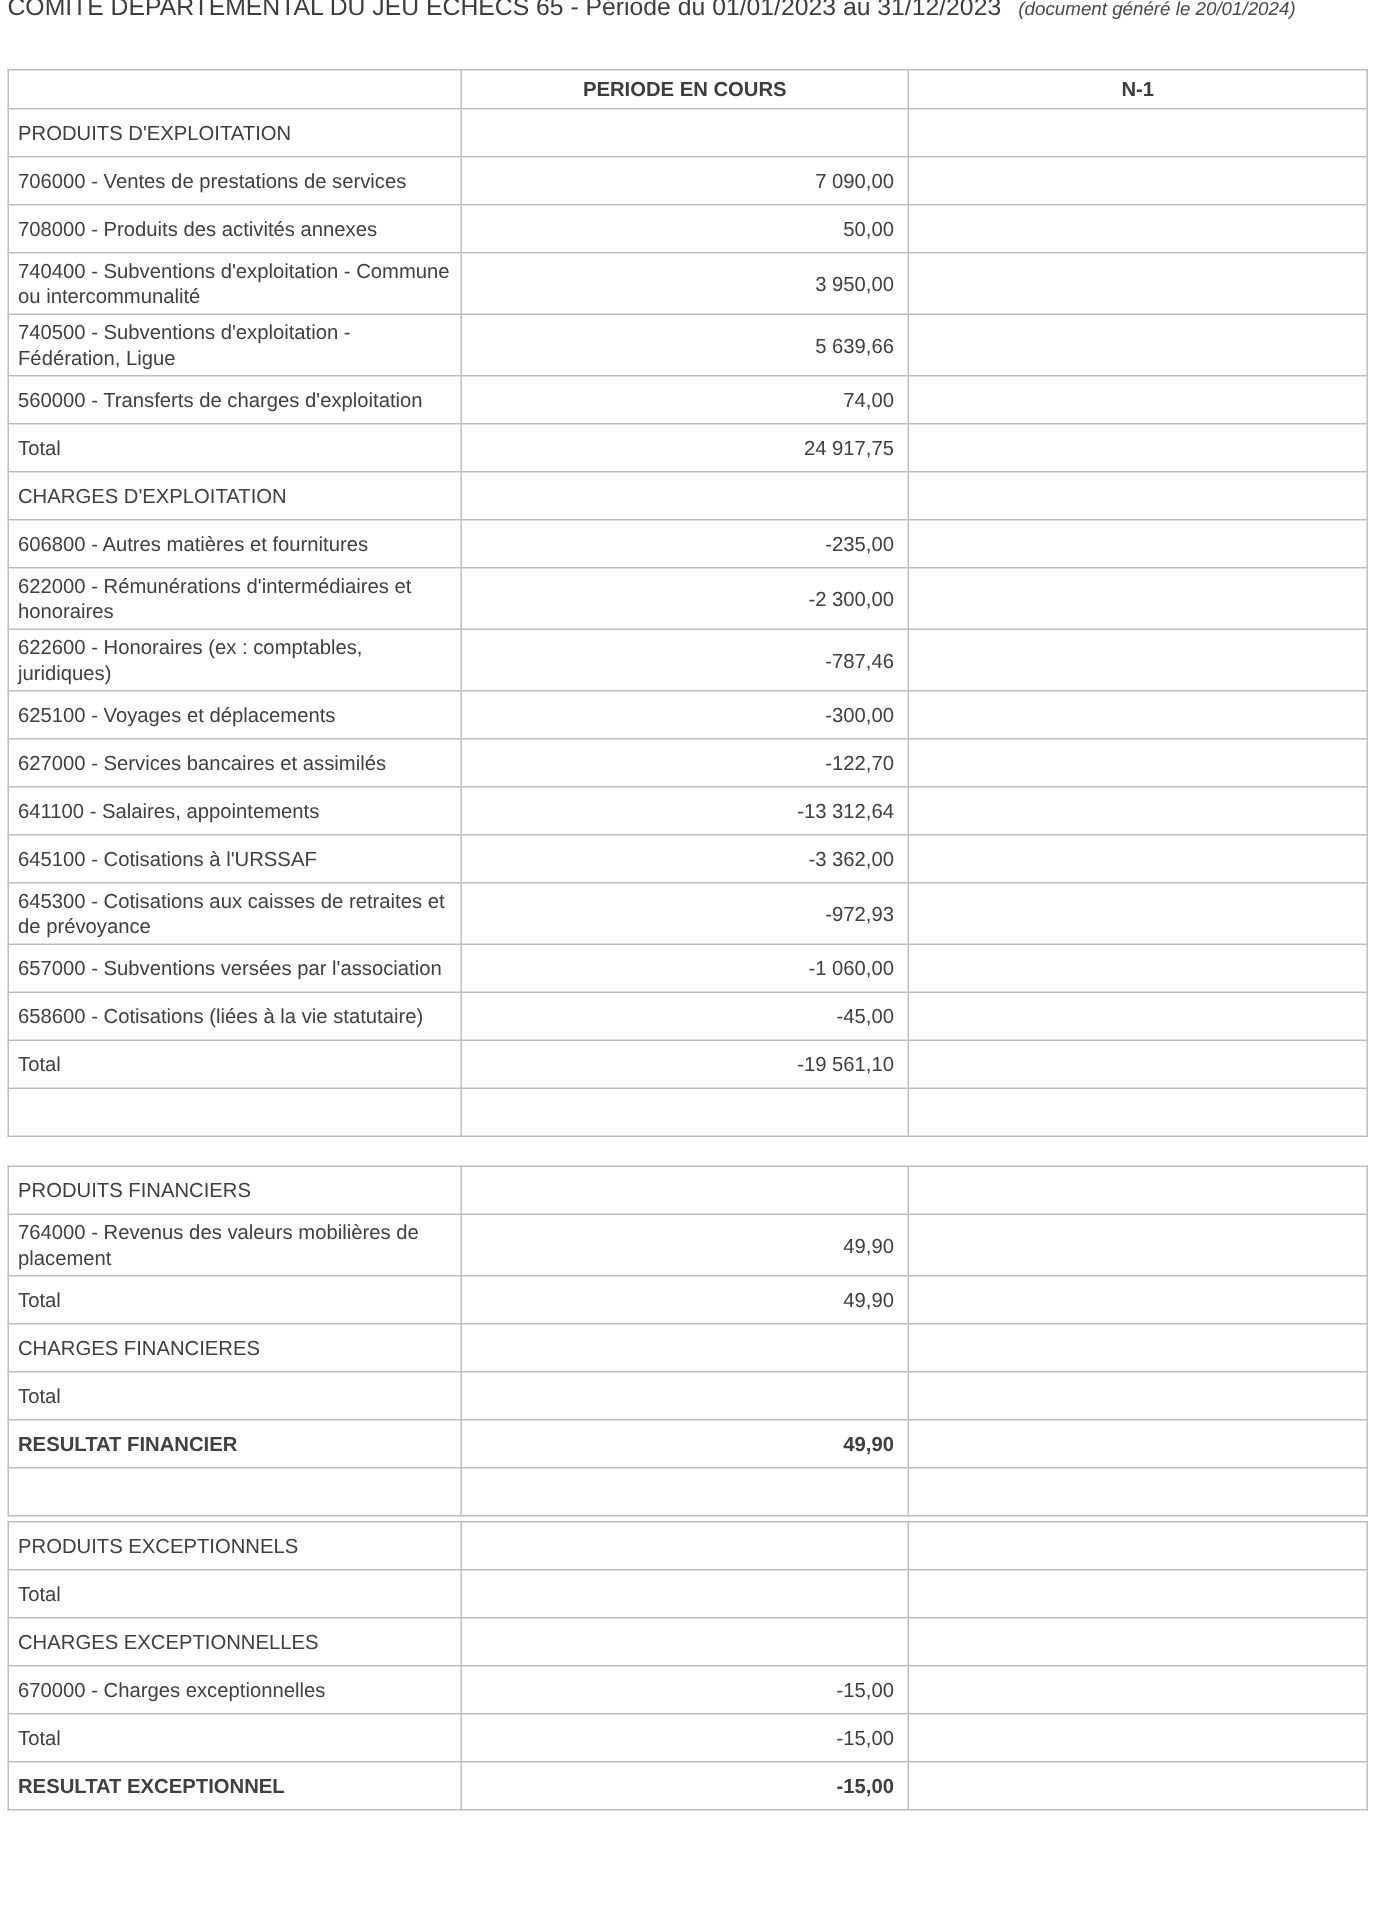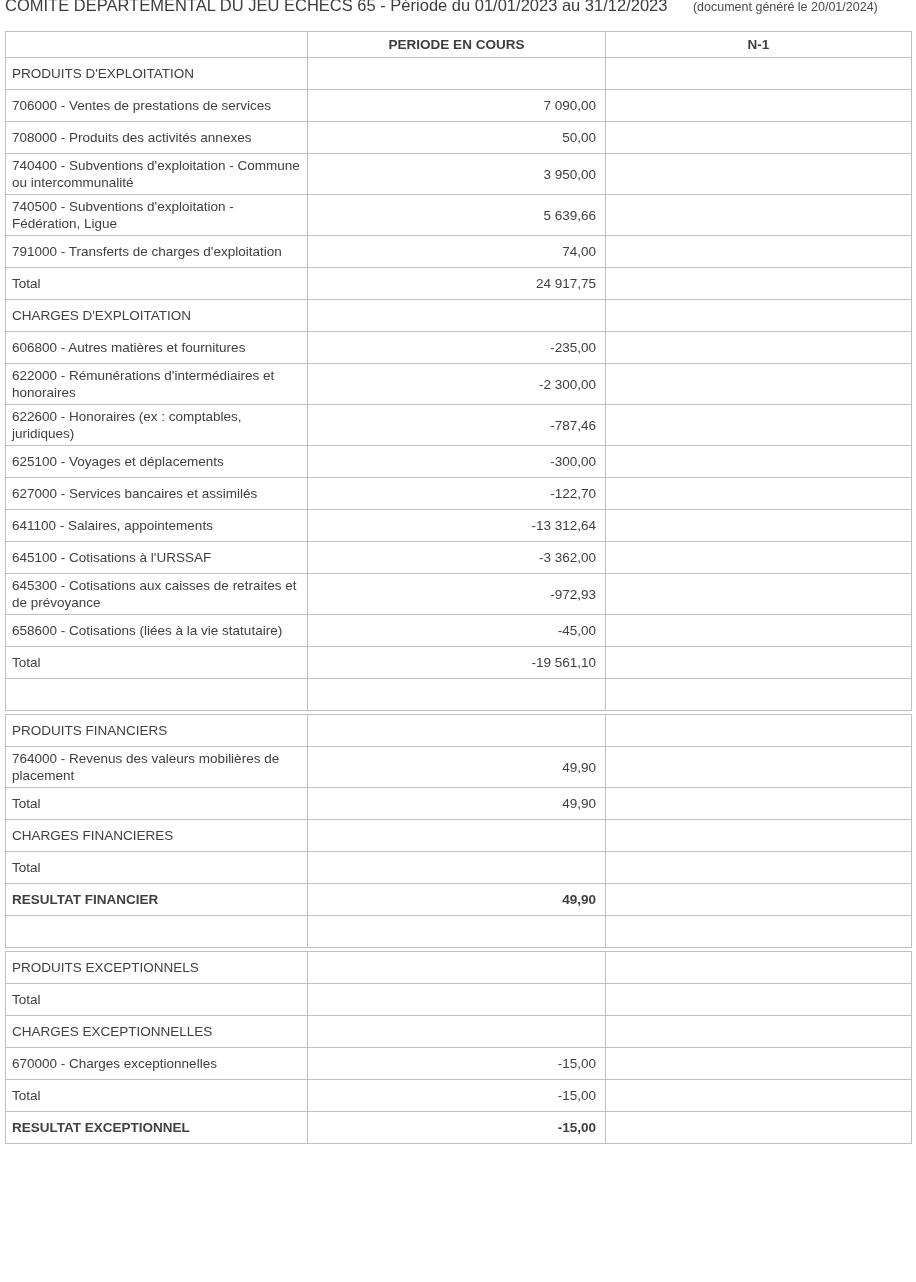--- a/index.html
+++ b/index.html
@@ -6,21 +6,21 @@
   .page {
     position:relative;
     width:916px; height:1282px;
     overflow:hidden;
     background:#ffffff;
     font-family:"Liberation Sans", sans-serif;
     color:#404040;
   }
   .titlebar { margin:-4px 0 0 5px; white-space:nowrap; line-height:19px; }
   .doc-title { font-size:16.5px; color:#3d3d3d; }
-  .doc-sub { font-size:12.5px; color:#4a4a4a; margin-left:21px; }
+  .doc-sub { font-size:12.5px; font-style:italic; color:#4a4a4a; margin-left:7px; }
 
   table.fin {
     border-collapse:collapse;
     table-layout:fixed;
     width:906px;
     margin-left:5px;
   }
   table.fin td {
     border:1px solid #bfbfbf;
     font-size:13.5px;
@@ -36,22 +36,22 @@
 
   tr.hdr td {
     font-weight:bold; text-align:center; color:#3d3d3d;
     height:21px; padding:2px 4px;
   }
   .row-section td:first-child { font-weight:normal; }
   .row-total td { font-weight:normal; }
   .row-result td { font-weight:bold; background:#efefee; }
   tr.spacer td { background:#ffffff; }
 
-  #tableA { margin-top:14px; }
-  #tableB { margin-top:3px; }
+  #tableA { margin-top:30px; }
+  #tableB { margin-top:19px; }
   #tableC { margin-top:3px; }
 </style>
 </head>
 <body>
 
 <div class="page">
 
   <div class="titlebar">
     <span class="doc-title">COMITE DEPARTEMENTAL DU JEU ECHECS 65 - Période du 01/01/2023 au 31/12/2023</span>
     <span class="doc-sub">(document généré le 20/01/2024)</span>
@@ -95,21 +95,21 @@
           <td class="val"></td>
         </tr>
 
         <tr class="row-item">
           <td class="label">740500 - Subventions d'exploitation - Fédération, Ligue</td>
           <td class="val">5 639,66</td>
           <td class="val"></td>
         </tr>
 
         <tr class="row-item">
-          <td class="label">791000 - Transferts de charges d'exploitation</td>
+          <td class="label">560000 - Transferts de charges d'exploitation</td>
           <td class="val">74,00</td>
           <td class="val"></td>
         </tr>
 
         <tr class="row-total">
           <td class="label">Total</td>
           <td class="val">24 917,75</td>
           <td class="val"></td>
         </tr>
 
@@ -161,20 +161,25 @@
           <td class="val">-3 362,00</td>
           <td class="val"></td>
         </tr>
 
         <tr class="row-item">
           <td class="label">645300 - Cotisations aux caisses de retraites et de prévoyance</td>
           <td class="val">-972,93</td>
           <td class="val"></td>
         </tr>
 
+        <tr class="row-item">
+          <td class="label">657000 - Subventions versées par l'association</td>
+          <td class="val">-1 060,00</td>
+          <td class="val"></td>
+        </tr>
 
         <tr class="row-item">
           <td class="label">658600 - Cotisations (liées à la vie statutaire)</td>
           <td class="val">-45,00</td>
           <td class="val"></td>
         </tr>
 
         <tr class="row-total">
           <td class="label">Total</td>
           <td class="val">-19 561,10</td>

